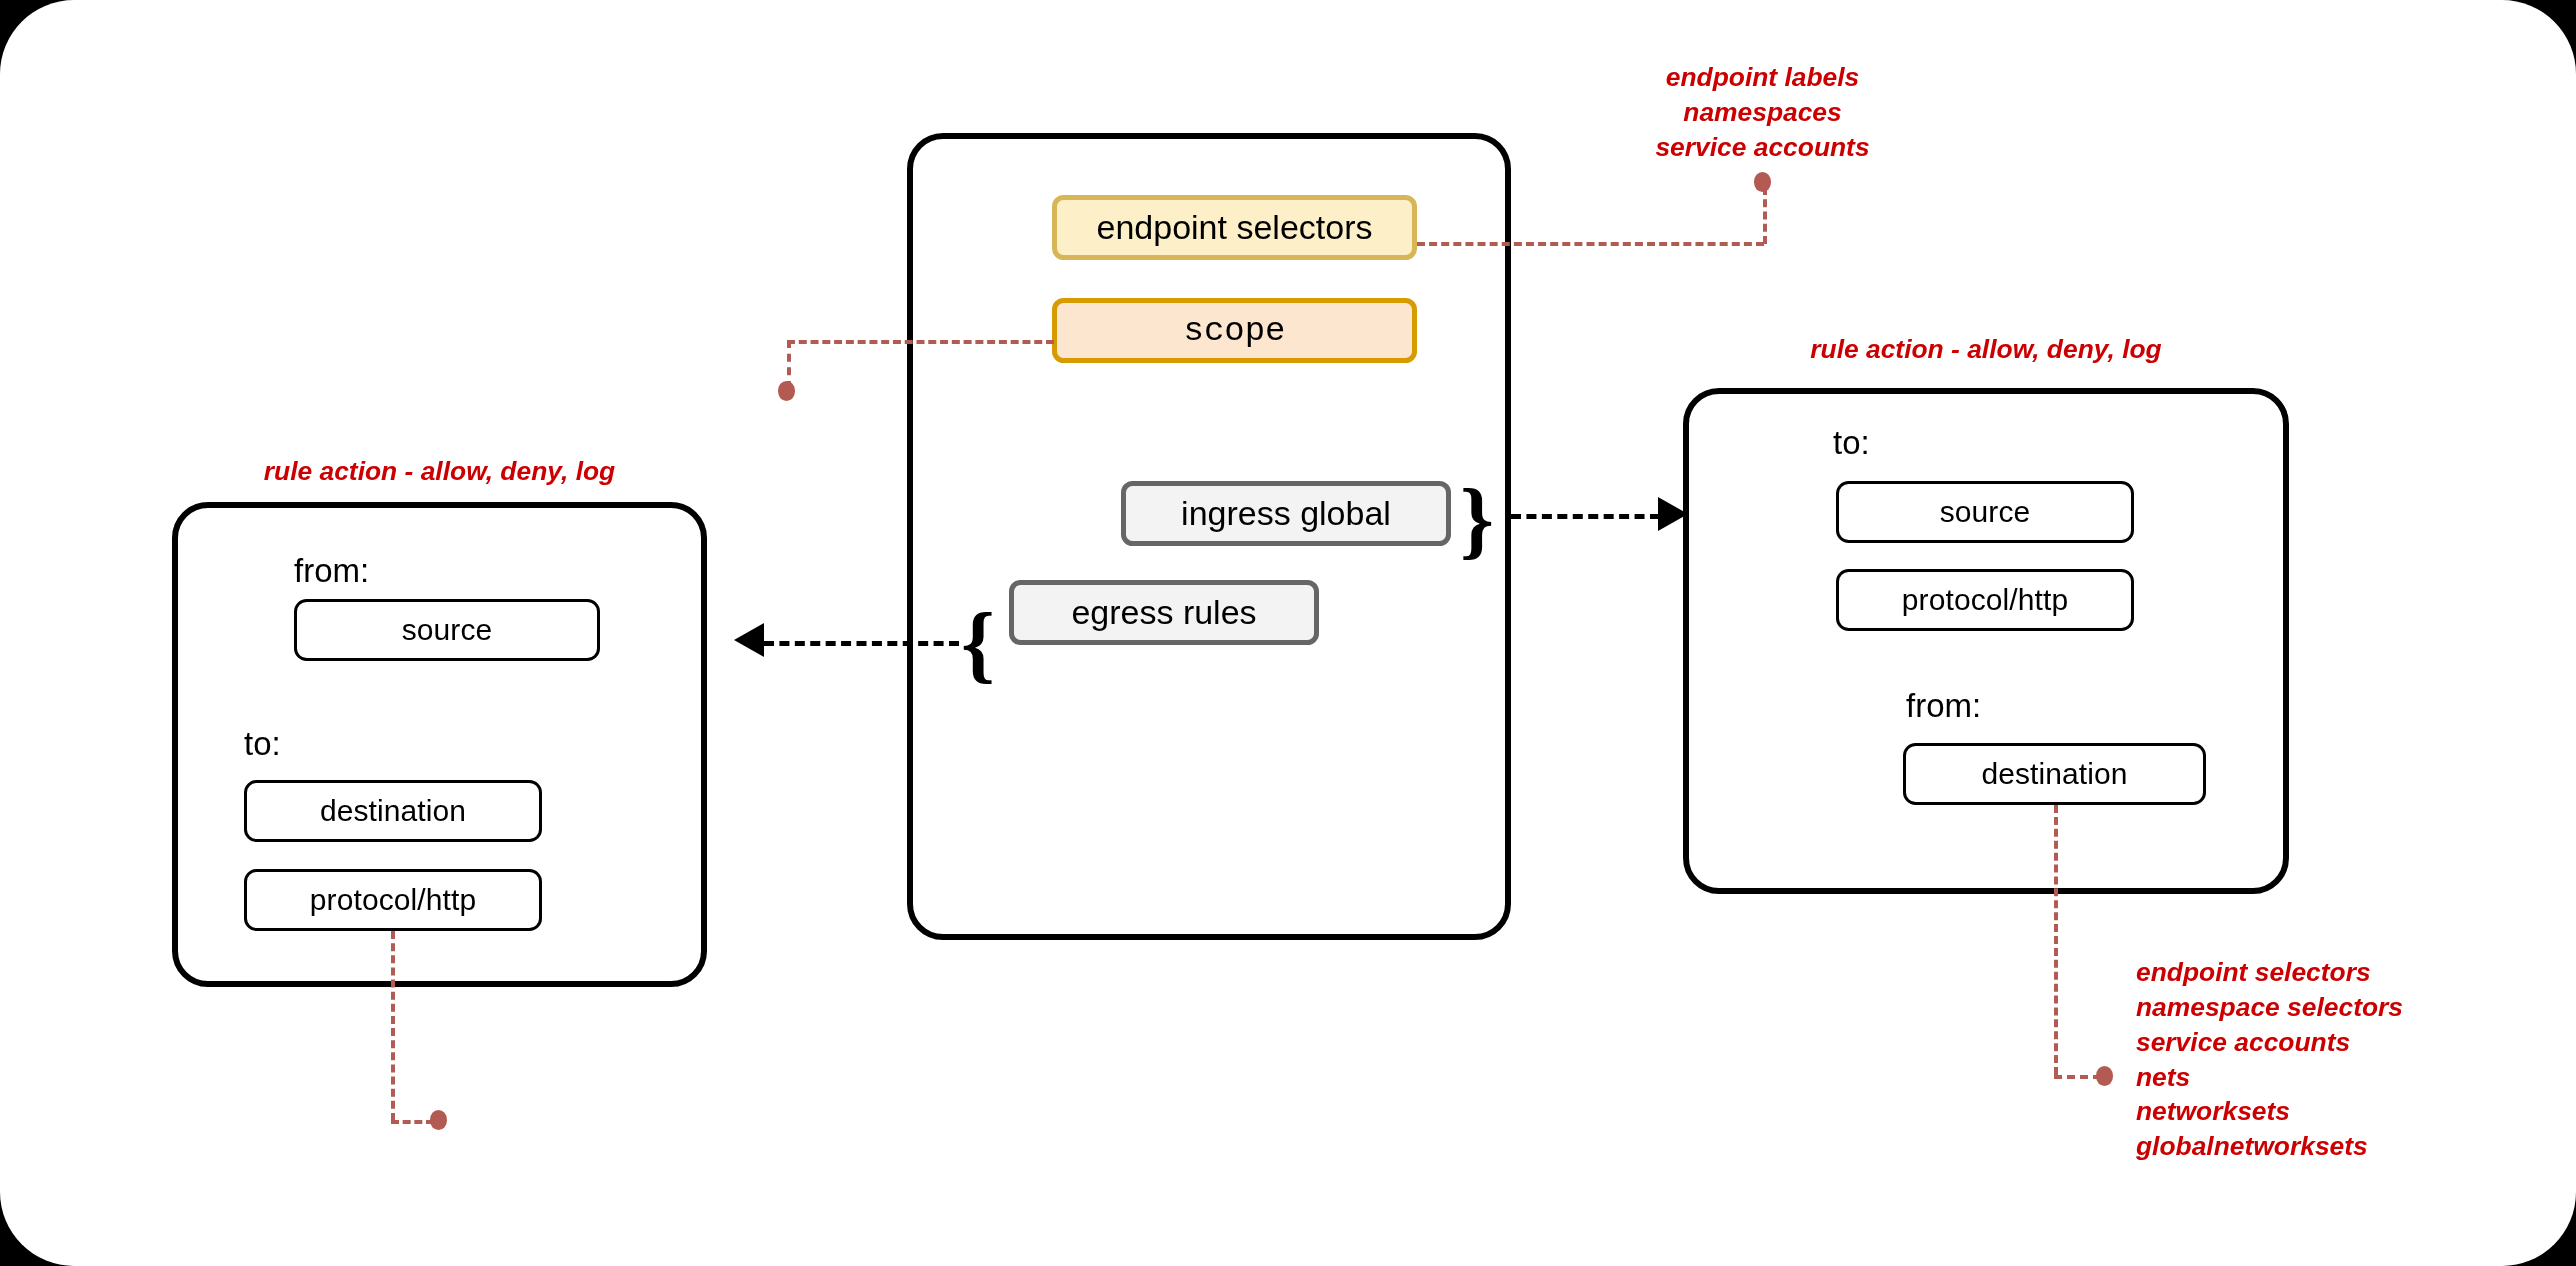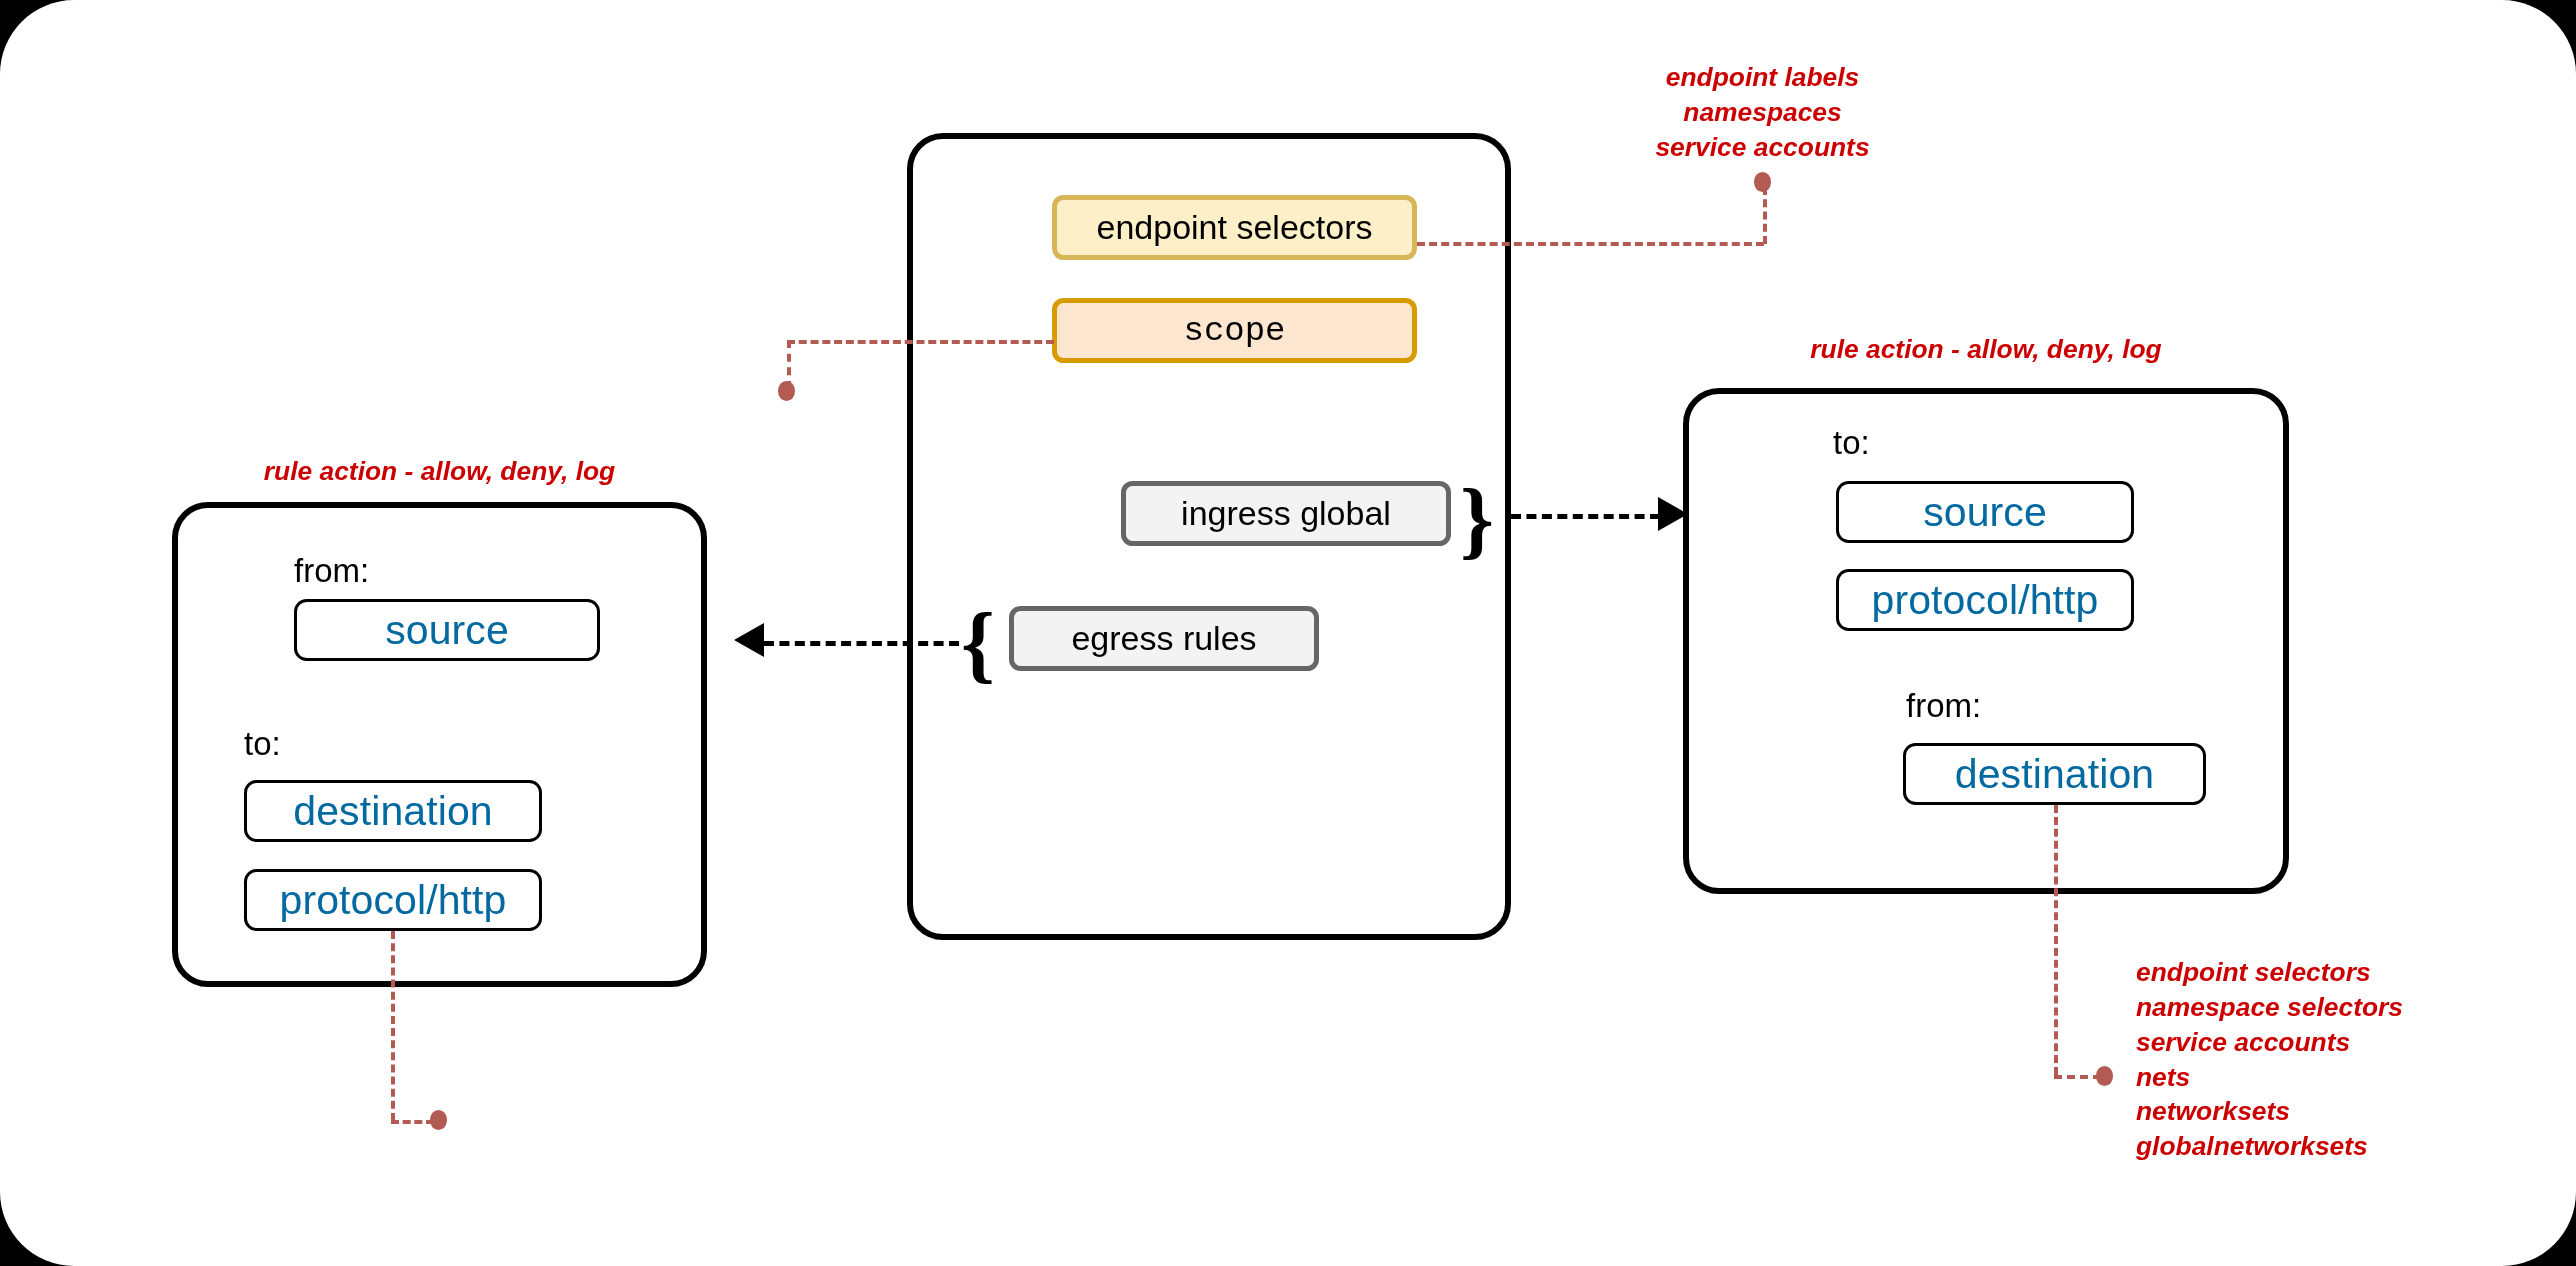--- a/index.html
+++ b/index.html
@@ -39,22 +39,22 @@
   
   .inner-box {
     position: absolute;
     box-sizing: border-box;
     border: 3.4px solid #000000;
     border-radius: 12.6px;
     background: #ffffff;
     display: flex;
     align-items: center;
     justify-content: center;
-    font-size: 41px;
-    color: #0369a1;
+    font-size: 30px;
+    color: #000000;
     letter-spacing: 0.1px;
   }
 
   
   .section-label {
     position: absolute;
     font-size: 33px;
     color: #000000;
     white-space: nowrap;
   }
@@ -164,21 +164,21 @@
   <div class="selector-box box-scope" style="left:1052px; top:298px; width:365px; height:65px;font-family:Liberation Mono, monospace;">
     <span>scope</span>
   </div>
 
   <div class="selector-box box-rules" style="left:1121px; top:481px; width:330px; height:65px;">
     <span>ingress global</span>
   </div>
 
   <div class="brace" style="left:1460px; top:476px;">}</div>
 
-  <div class="selector-box box-rules" style="left:1009px; top:606px; width:310px; height:65px;">
+  <div class="selector-box box-rules" style="left:1009px; top:580px; width:310px; height:65px;">
     <span>egress rules</span>
   </div>
 
   <div class="brace" style="left:961px; top:600px;">{</div>
 
   <div class="annot center" style="left:172px; top:454px; width:535px;">rule action - allow, deny, log</div>
 
   <div class="outer-box" style="left:172px; top:502px; width:535px; height:485px;"></div>
 
   <div class="section-label" style="left:294px; top:552px;">from:</div>

